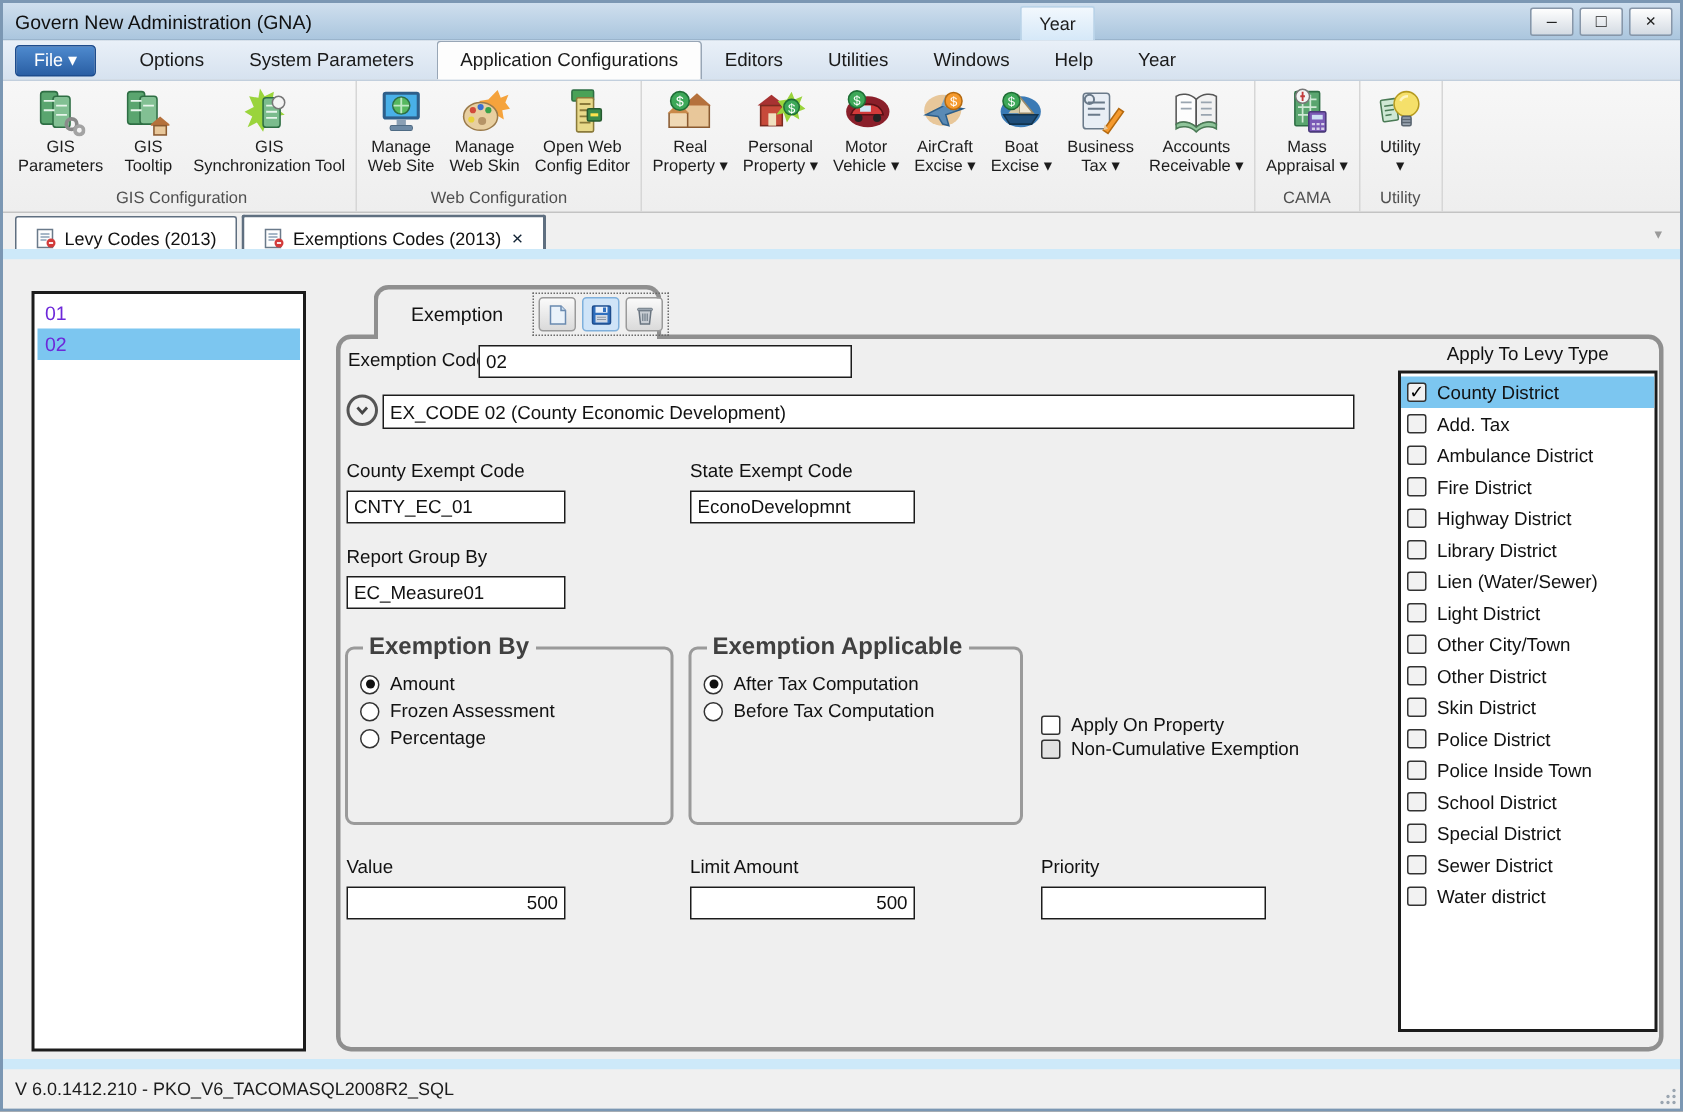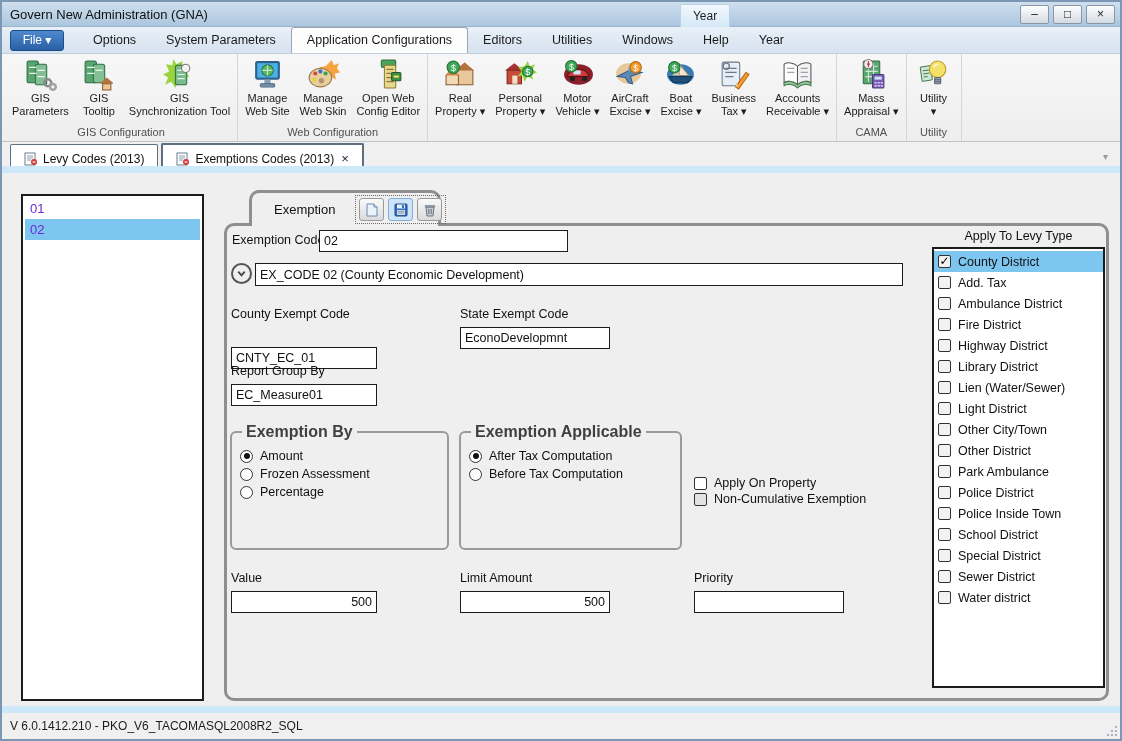--- a/index.html
+++ b/index.html
@@ -450,21 +450,21 @@
     <input class="tb" style="left: 317px; top: 57px; width: 249px;" value="02">
 
     <div class="expander">
       <svg width="11" height="11" viewBox="0 0 12 12">
           <path d="M2.5 4l3.5 4 3.5-4" fill="none" stroke="#444" stroke-width="2"></path>
         </svg>
     </div>
     <input class="tb" style="left: 253px; top: 90px; width: 648px; height: 23px;" value="EX_CODE 02 (County Economic Development)">
 
     <span class="fld-label" style="left:229px; top:134px;">County Exempt Code</span>
-    <input class="tb" style="left: 229px; top: 154px; width: 146px; margin-top: 20px;" value="CNTY_EC_01">
+    <input class="tb" style="left: 229px; top: 154px; width: 146px;" value="CNTY_EC_01">
 
     <span class="fld-label" style="left:458px; top:134px;">State Exempt Code</span>
     <input class="tb" style="left: 458px; top: 154px; width: 150px;" value="EconoDevelopmnt">
 
     <span class="fld-label" style="left:229px; top:191px;">Report Group By</span>
     <input class="tb" style="left: 229px; top: 211px; width: 146px;" value="EC_Measure01">
 
     <fieldset class="grp" style="left:228px; top:250px; width:219px; height:127px;">
       <legend>Exemption By</legend>
       <div>
@@ -552,21 +552,21 @@
         <div class="levy-item">
         <span class="cb"></span>
         <span>Other City/Town</span>
       </div>
         <div class="levy-item">
         <span class="cb"></span>
         <span>Other District</span>
       </div>
         <div class="levy-item">
         <span class="cb"></span>
-        <span>Park Ambulance</span>
+        <span>Skin District</span>
       </div>
         <div class="levy-item">
         <span class="cb"></span>
         <span>Police District</span>
       </div>
         <div class="levy-item">
         <span class="cb"></span>
         <span>Police Inside Town</span>
       </div>
         <div class="levy-item">

